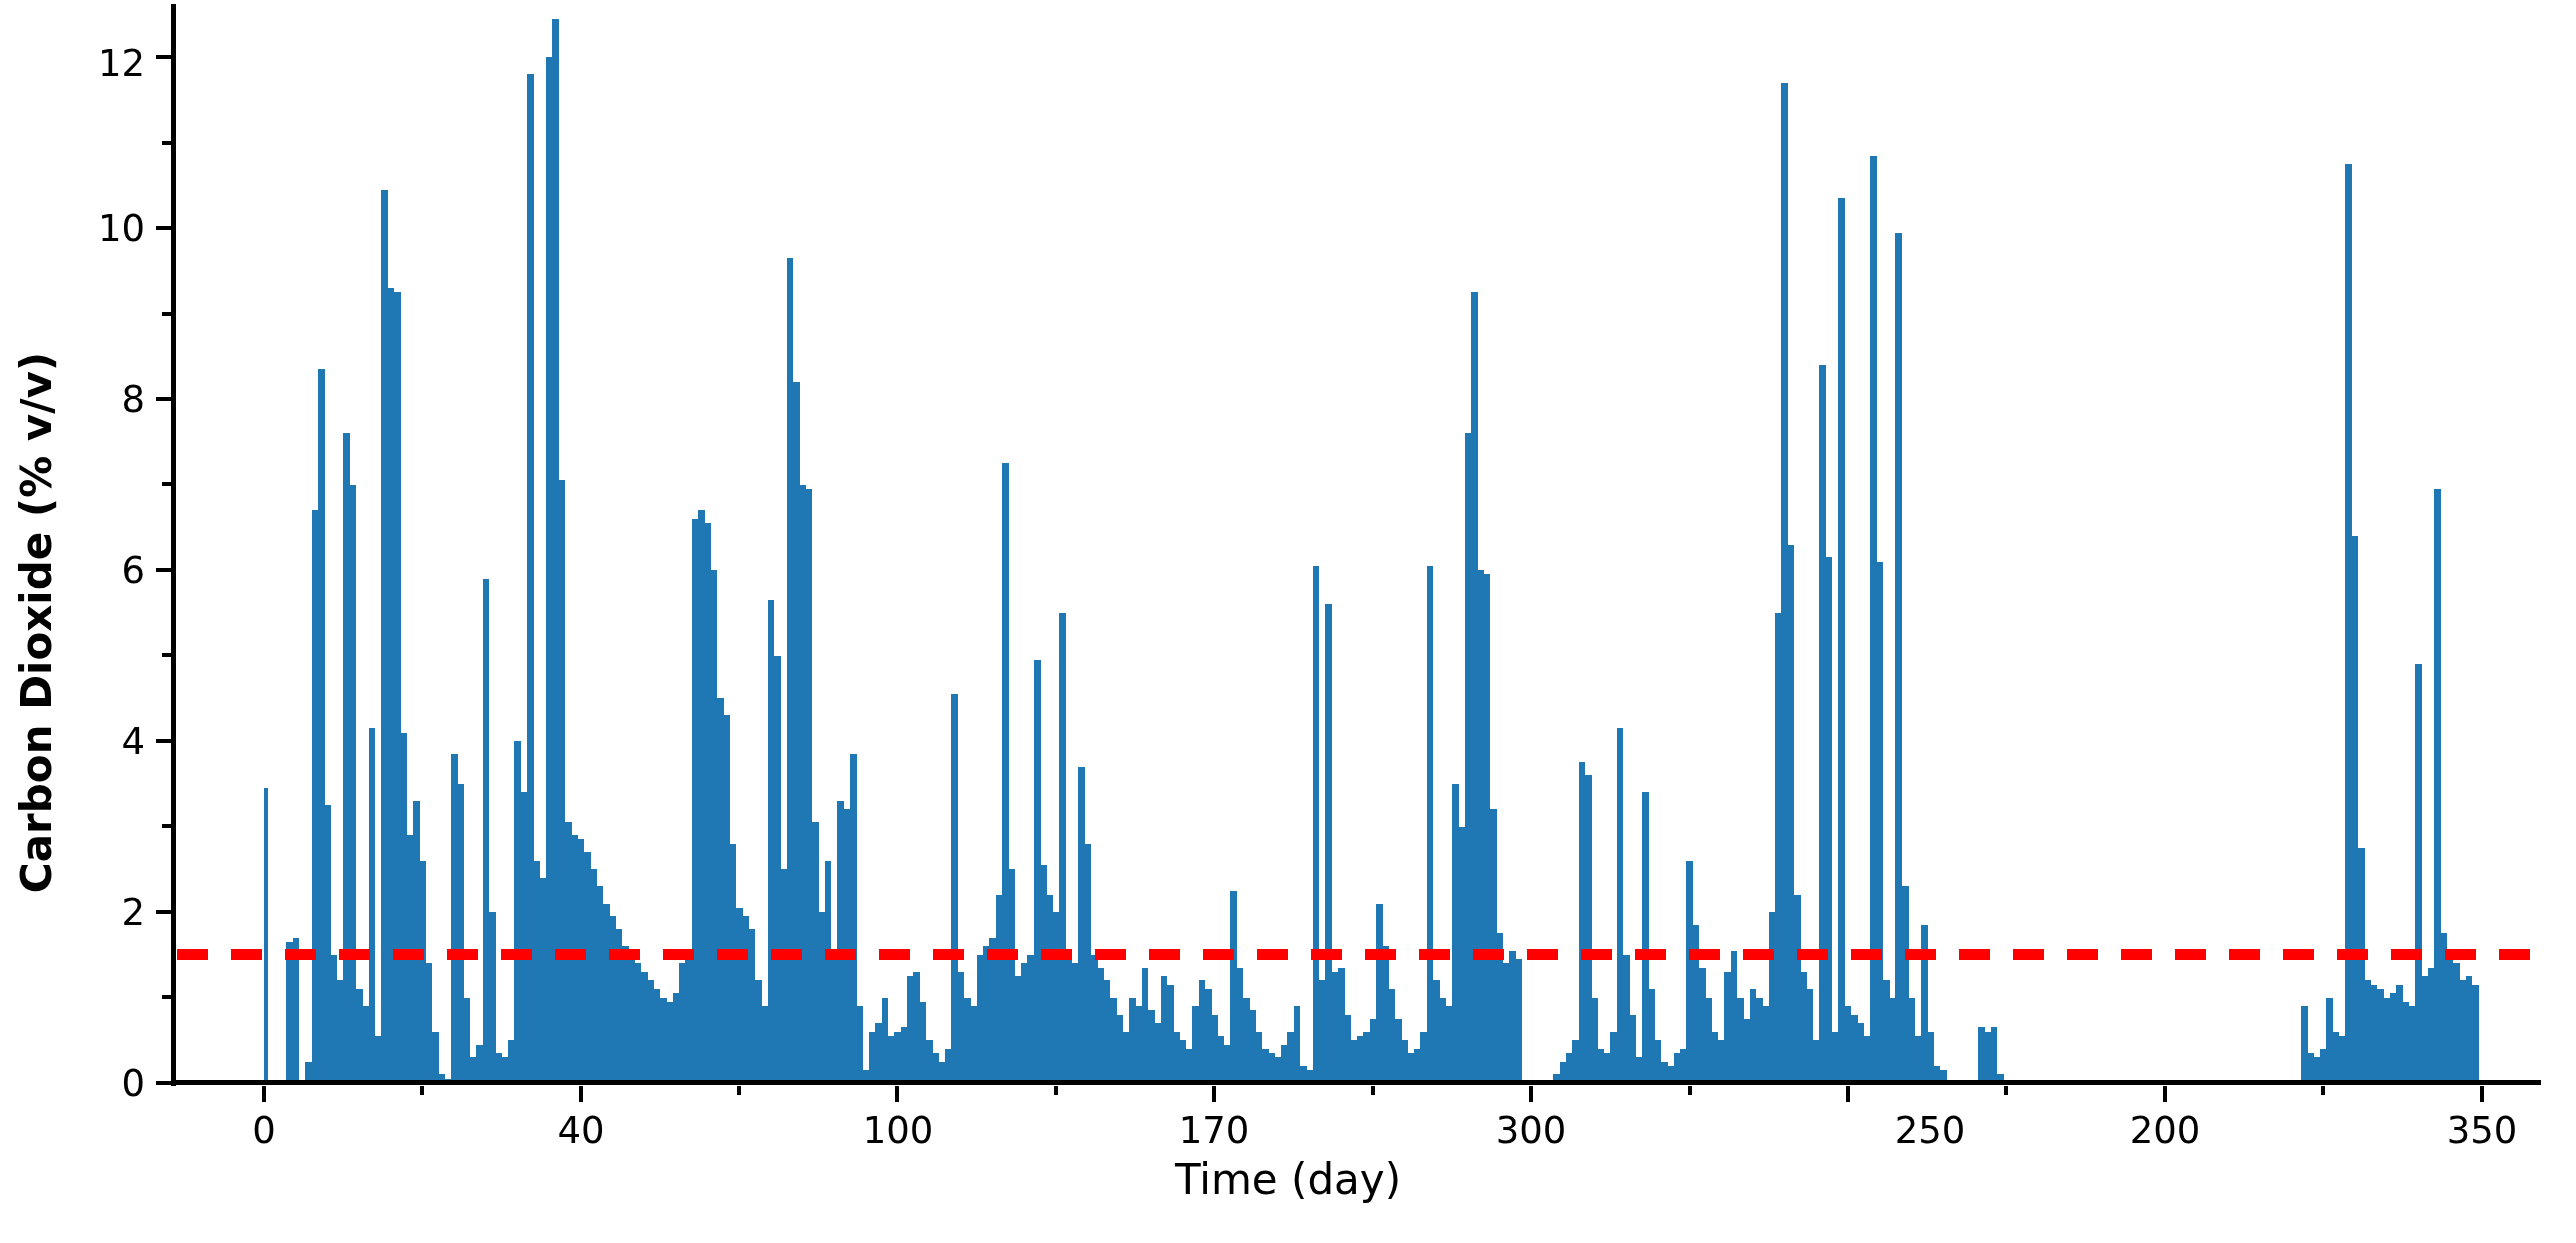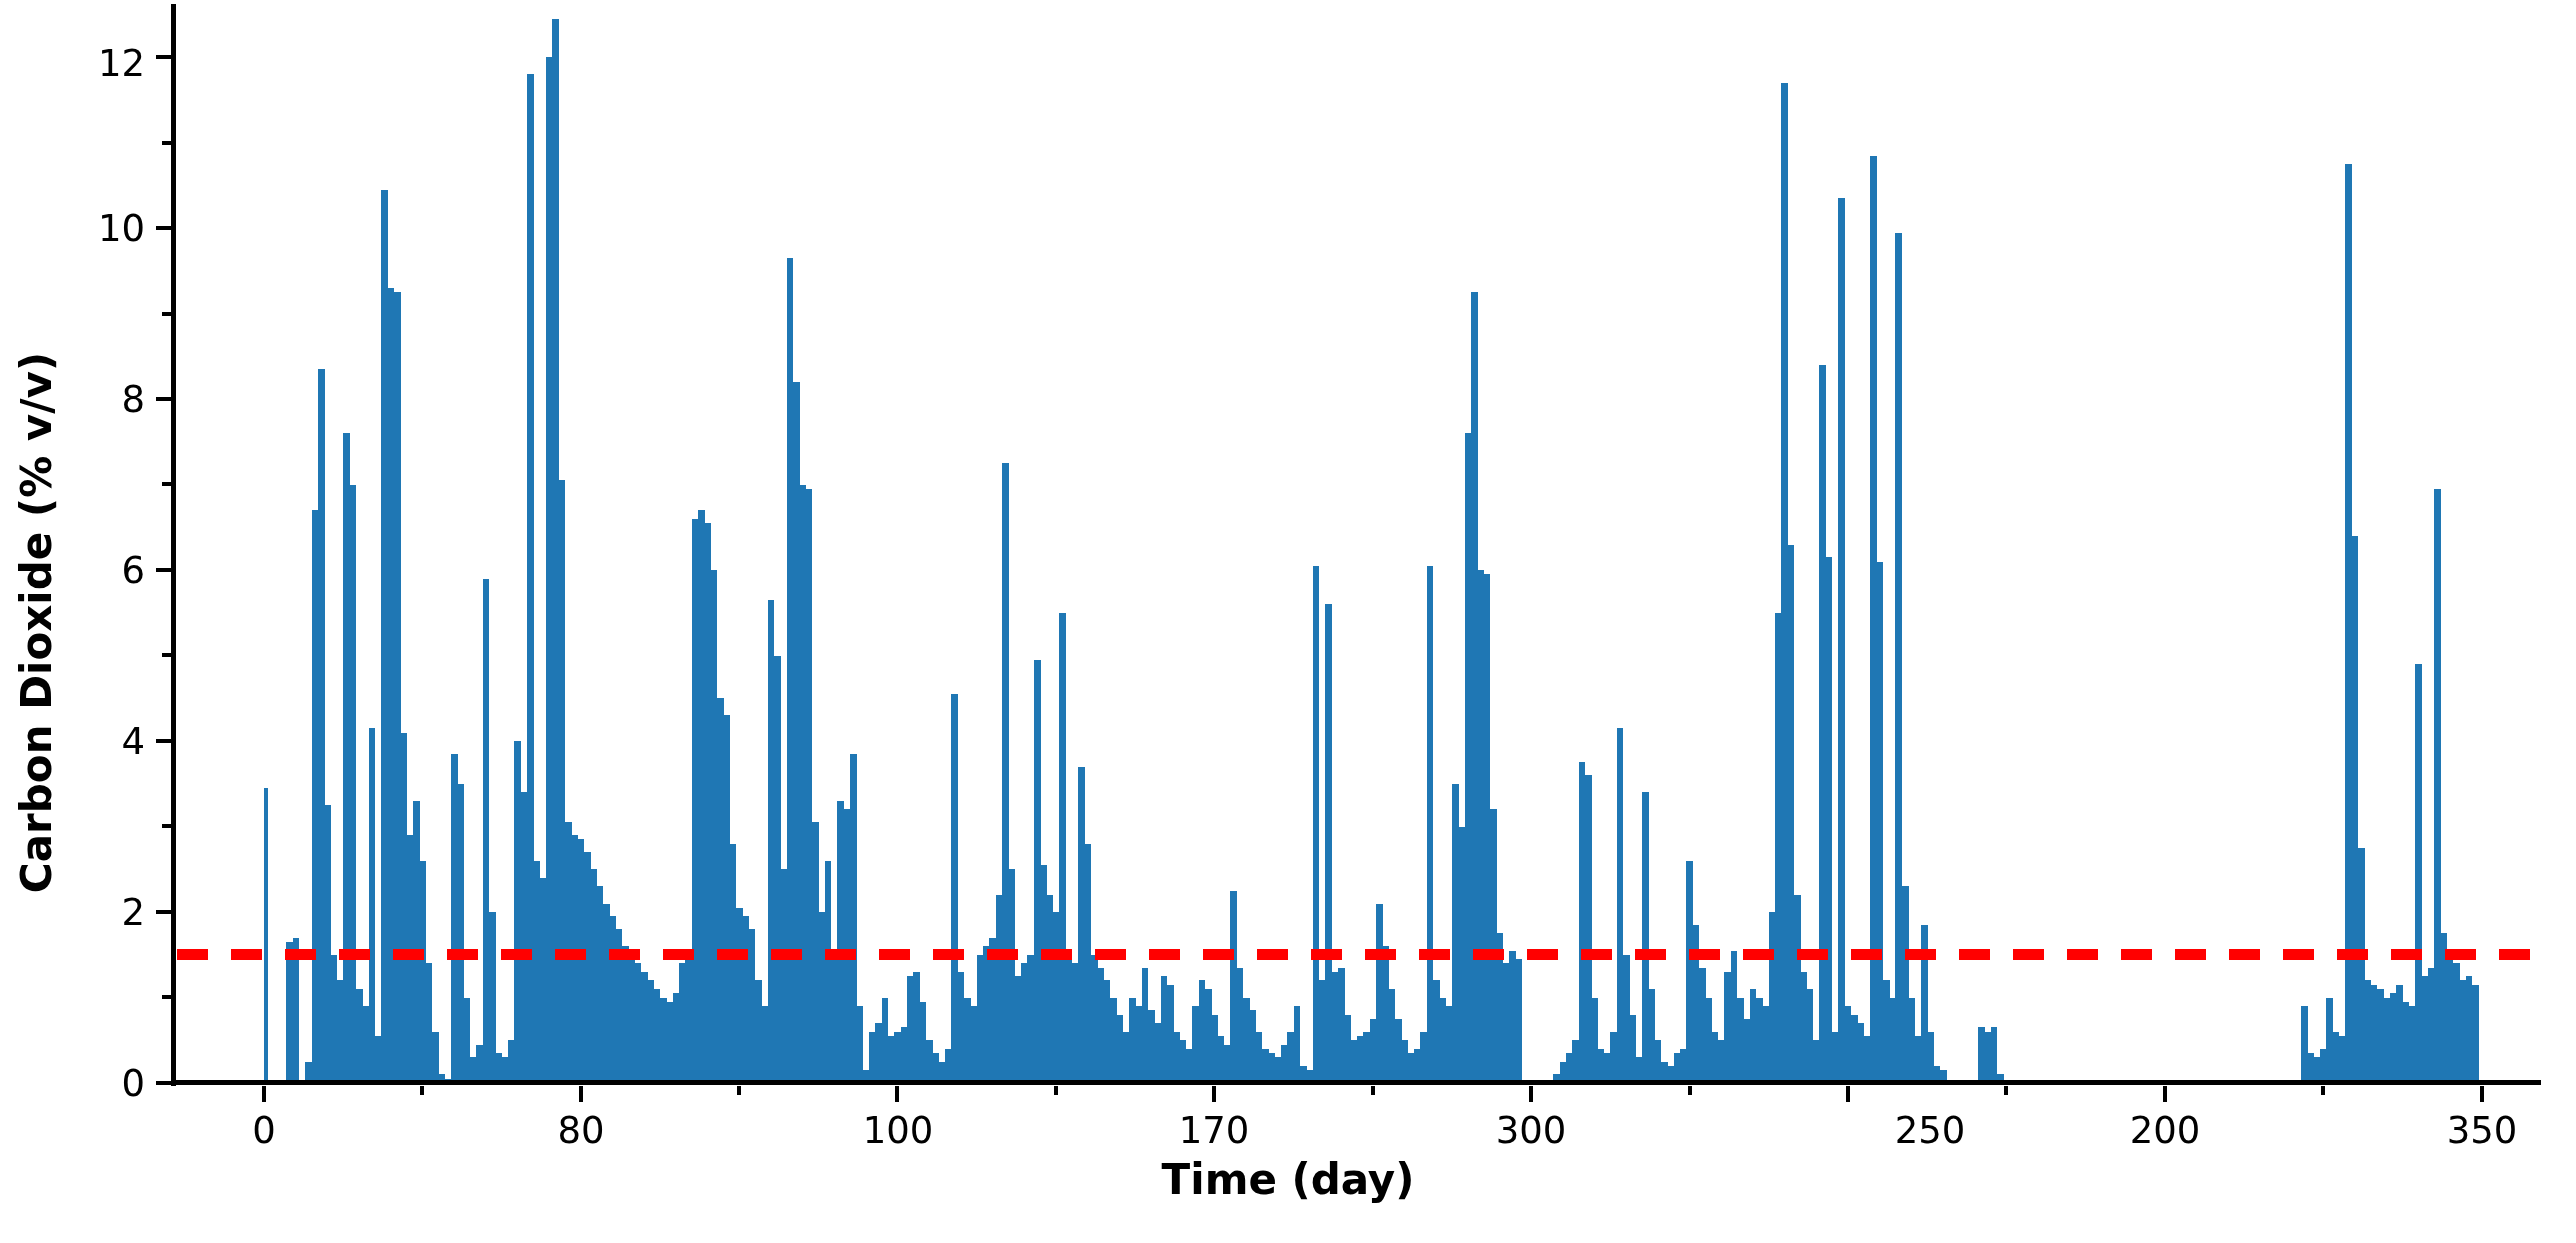--- a/index.html
+++ b/index.html
@@ -18,21 +18,21 @@
   .xtick.minor{height:9px;}
   .ytick{position:absolute;height:4.2px;width:15.7px;background:#000;left:156px;}
   .ytick.minor{width:9px;left:162px;}
 
   .xticklabel{position:absolute;top:1109px;font-size:37px;color:#000;
               transform:translateX(-50%);white-space:nowrap;}
   .yticklabel{position:absolute;left:145px;font-size:37px;color:#000;
               transform:translate(-100%,-50%);white-space:nowrap;}
 
   #xlabel{position:absolute;left:0;right:0;top:1155px;text-align:center;
-          font-size:42px;font-weight:bold;color:#000;}
+          font-size:42px;font-weight:normal;color:#000;}
   #ylabel{position:absolute;left:-386px;top:calc(50% - 24px);width:845px;
           text-align:center;font-size:42px;font-weight:bold;color:#000;
           transform:rotate(-90deg);transform-origin:center center;}
 
   #threshold{position:absolute;left:177px;width:2364px;height:11px;
              top:949px;
              background:repeating-linear-gradient(to right,
                var(--thc) 0px, var(--thc) 31px,
                transparent 31px, transparent 54px);}
 </style>
@@ -337,21 +337,21 @@
 
   <div id="threshold" style="--thc: #ff0000; top: 949px;"></div>
 
   <div id="y-axis-line"></div>
   <div id="x-axis-line"></div>
 
   <div id="xticks">
       <div class="xtick" style="left:262px"></div>
       <div class="xticklabel" style="left:264px">0</div>
       <div class="xtick" style="left:579px"></div>
-      <div class="xticklabel" style="left:581px">80</div>
+      <div class="xticklabel" style="left:581px">40</div>
       <div class="xtick" style="left:895px"></div>
       <div class="xticklabel" style="left:898px">100</div>
       <div class="xtick" style="left:1212px"></div>
       <div class="xticklabel" style="left:1214px">170</div>
       <div class="xtick" style="left:1529px"></div>
       <div class="xticklabel" style="left:1531px">300</div>
       <div class="xtick" style="left:1846px"></div>
       <div class="xticklabel" style="left:1930px">250</div>
       <div class="xtick" style="left:2163px"></div>
       <div class="xticklabel" style="left:2165px">200</div>

